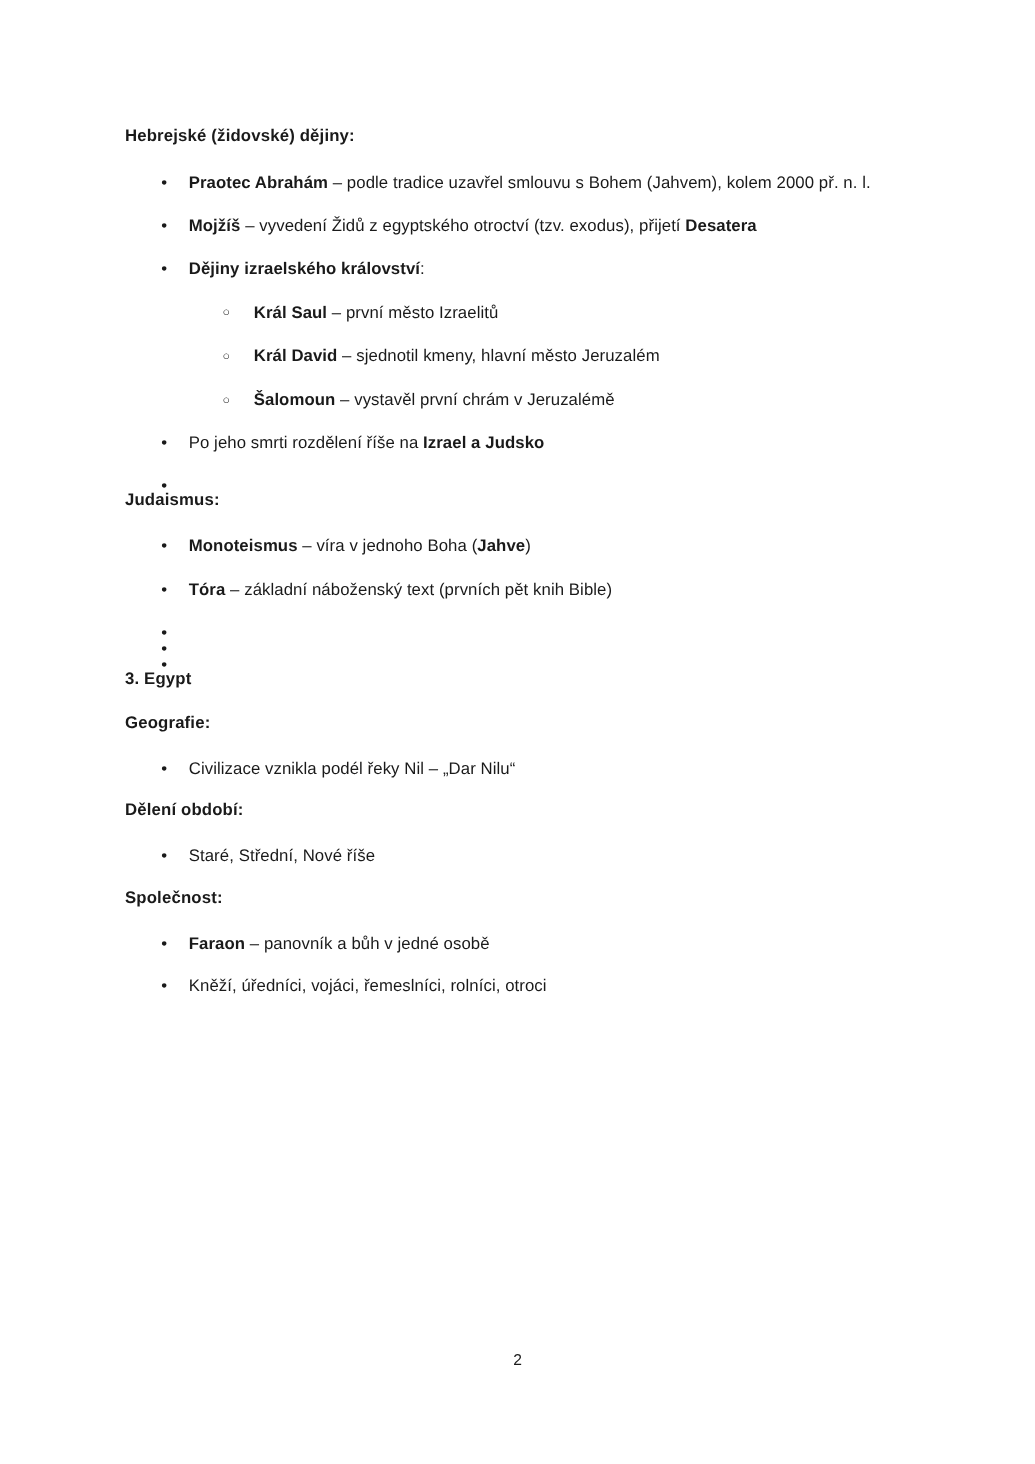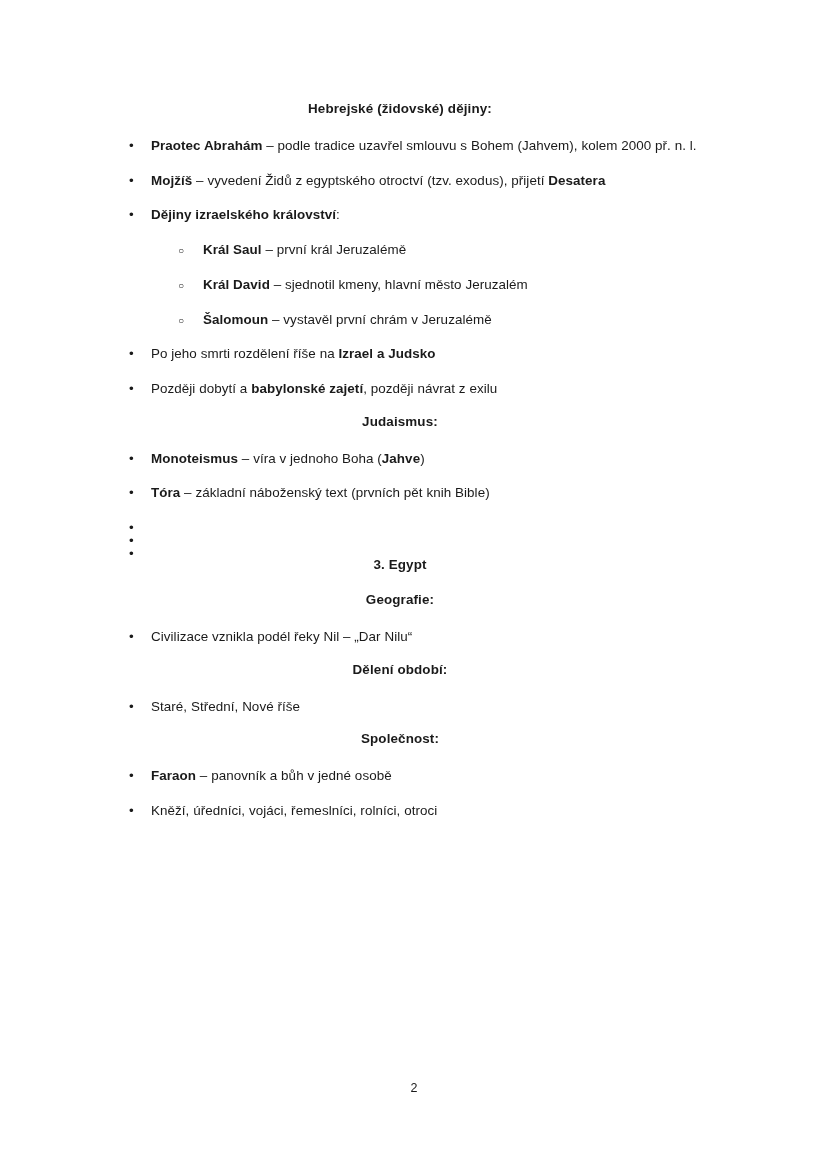--- a/index.html
+++ b/index.html
@@ -27,21 +27,20 @@
 
   
   .heading {
     font-size: 13.4px;
     font-weight: bold;
     line-height: 1.35;
     letter-spacing: 0.01em;
     margin: 0;
     padding: 0;
     height: 35px;
-    text-align: center;
   }
 
   
   .list {
     list-style: none;
     margin: 0;
     padding: 0;
   }
   .item {
     position: relative;
@@ -90,25 +89,25 @@
 </head>
 <body>
 
 <div class="page">
   <div class="content" id="doc-content">
       <div class="heading">Hebrejské (židovské) dějiny:</div>
       <ul class="list">
         <li class="item lvl1"><span class="marker">•</span><span><b>Praotec Abrahám</b><span> – podle tradice uzavřel smlouvu s Bohem (Jahvem), kolem 2000 př. n. l.</span></span></li>
         <li class="item lvl1"><span class="marker">•</span><span><b>Mojžíš</b><span> – vyvedení Židů z egyptského otroctví (tzv. exodus), přijetí </span><b>Desatera</b></span></li>
         <li class="item lvl1"><span class="marker">•</span><span><b>Dějiny izraelského království</b><span>:</span></span></li>
-        <li class="item lvl2"><span class="marker">○</span><span><b>Král Saul</b><span> – první král Jeruzalémě</span></span></li>
+        <li class="item lvl2"><span class="marker">○</span><span><b>Král Saul</b><span> – první město Izraelitů</span></span></li>
         <li class="item lvl2"><span class="marker">○</span><span><b>Král David</b><span> – sjednotil kmeny, hlavní město Jeruzalém</span></span></li>
         <li class="item lvl2"><span class="marker">○</span><span><b>Šalomoun</b><span> – vystavěl první chrám v Jeruzalémě</span></span></li>
         <li class="item lvl1"><span class="marker">•</span><span><span>Po jeho smrti rozdělení říše na </span><b>Izrael a Judsko</b></span></li>
-        <li class="item lvl1"><span class="marker">•</span><span><span>Později dobytí a </span><b>babylonské zajetí</b><span>, později návrat z exilu</span></span></li>
+        <li class="item lvl1"><span class="marker">•</span></li>
       </ul>
       <div class="heading">Judaismus:</div>
       <ul class="list">
         <li class="item lvl1"><span class="marker">•</span><span><b>Monoteismus</b><span> – víra v jednoho Boha (</span><b>Jahve</b><span>)</span></span></li>
         <li class="item lvl1"><span class="marker">•</span><span><b>Tóra</b><span> – základní náboženský text (prvních pět knih Bible)</span></span></li>
         <li class="item lvl1"><span class="marker">•</span></li>
         <li class="item lvl1"><span class="marker">•</span></li>
         <li class="item lvl1"><span class="marker">•</span></li>
       </ul>
       <div class="heading">3. Egypt</div>

